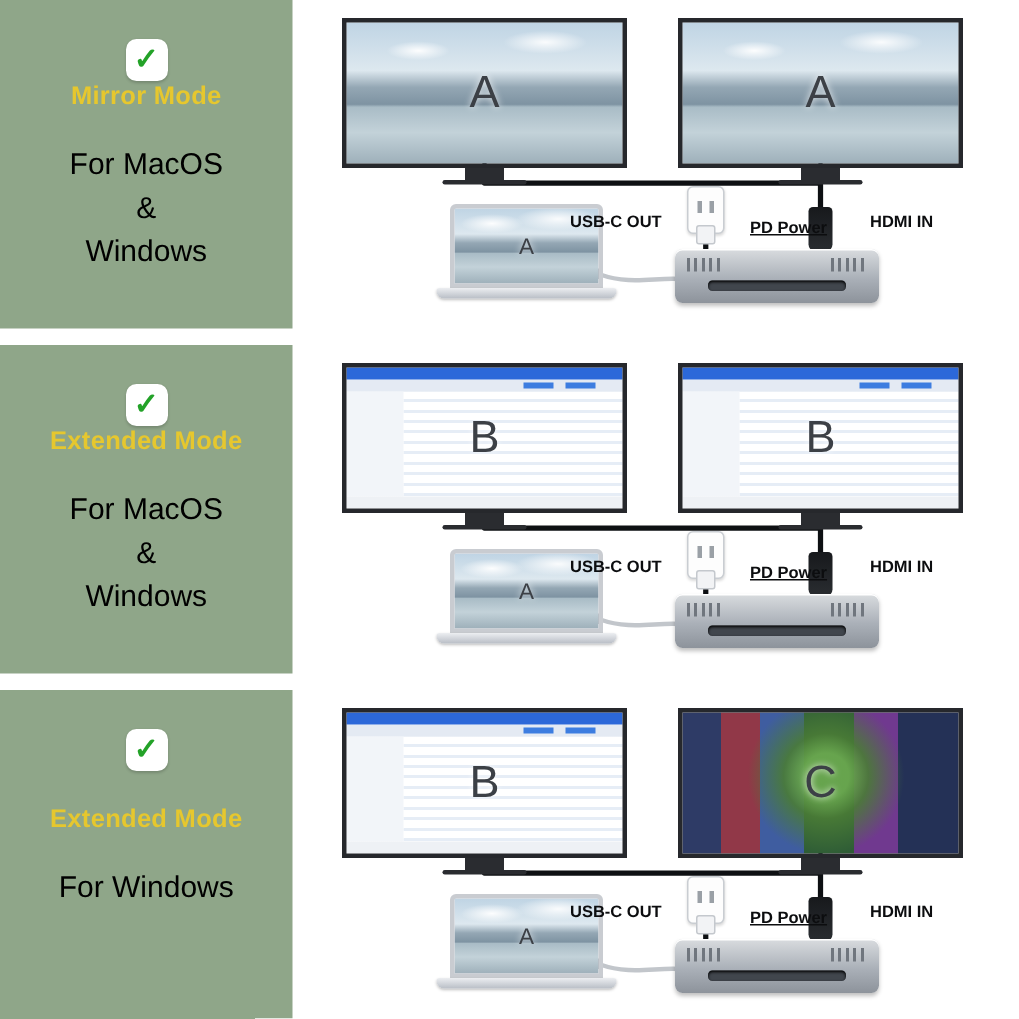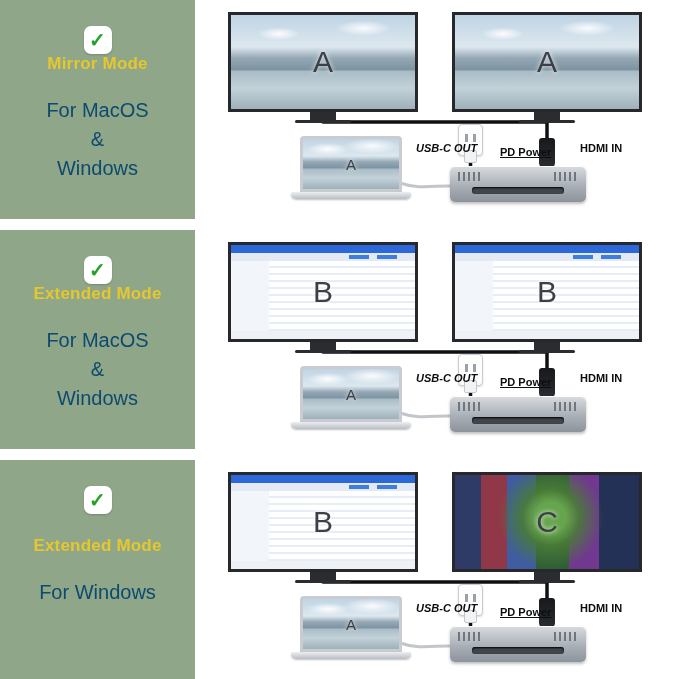--- a/index.html
+++ b/index.html
@@ -10,21 +10,21 @@
   .band:last-child { margin-bottom:0; }
 
   
   .panel { position:absolute; left:0; top:0; width:195px; height:100%;
            background:#8fa689; text-align:center; }
   .check { width:28px; height:28px; margin:26px auto 0; background:#ffffff;
            border-radius:7px; box-shadow:0 1px 2px rgba(0,0,0,.18);
            display:flex; align-items:center; justify-content:center; }
   .check span { color:#23a228; font-size:20px; font-weight:bold; line-height:1; }
   .mode { color:#e6c72e; font-size:17px; font-weight:600; letter-spacing:.2px; }
-  .os   { margin-top:22px; color:#0c4a6e; font-size:20px;text-align:center; }
+  .os   { margin-top:22px; color:#000000; font-size:20px;text-align:center; }
   .os-line { display:block; line-height:29px; }
   .band.single .mode { margin-top:22px; }
   .band.single .os   { }
 
   
   .diagram { position:absolute; inset:0; }
   .cables  { position:absolute; inset:0; width:679px; height:219px; }
   .cables .blk { fill:none; stroke:#0e1013; stroke-width:3.5; stroke-linejoin:round; stroke-linecap:round; }
   .cables .usb { fill:none; stroke:#c2c6cb; stroke-width:3; stroke-linecap:round; }
 
@@ -82,21 +82,21 @@
           background:linear-gradient(180deg,#d9dcdf,#aab0b8 55%,#8d939b);
           box-shadow:inset 0 1px 0 #ffffff, 0 2px 3px rgba(0,0,0,.25); }
   .vents { position:absolute; top:6px; width:24px; height:9px;
            background:repeating-linear-gradient(90deg,#70767e 0 2px,transparent 2px 5px); }
   .vl { left:8px; } .vr { right:8px; }
   .dslot { position:absolute; left:22px; top:21px; width:92px; height:7px;
            background:#41464d; border-radius:3px; box-shadow:inset 0 1px 2px #000; }
 
   
   .plabel { position:absolute; font-size:11px; font-weight:bold; color:#0c0d0f; white-space:nowrap; }
-  .l-usb  { left:416px; top:142px;font-style:italic; }
+  .l-usb  { left:380px; top:142px; }
   .l-pd   { left:500px; top:146px;text-decoration:underline; }
   .l-hdmi { left:580px; top:142px; }
 </style>
 </head>
 <body>
 
 <section class="band">
   <aside class="panel">
     <div class="check">
       <span>✓</span>

